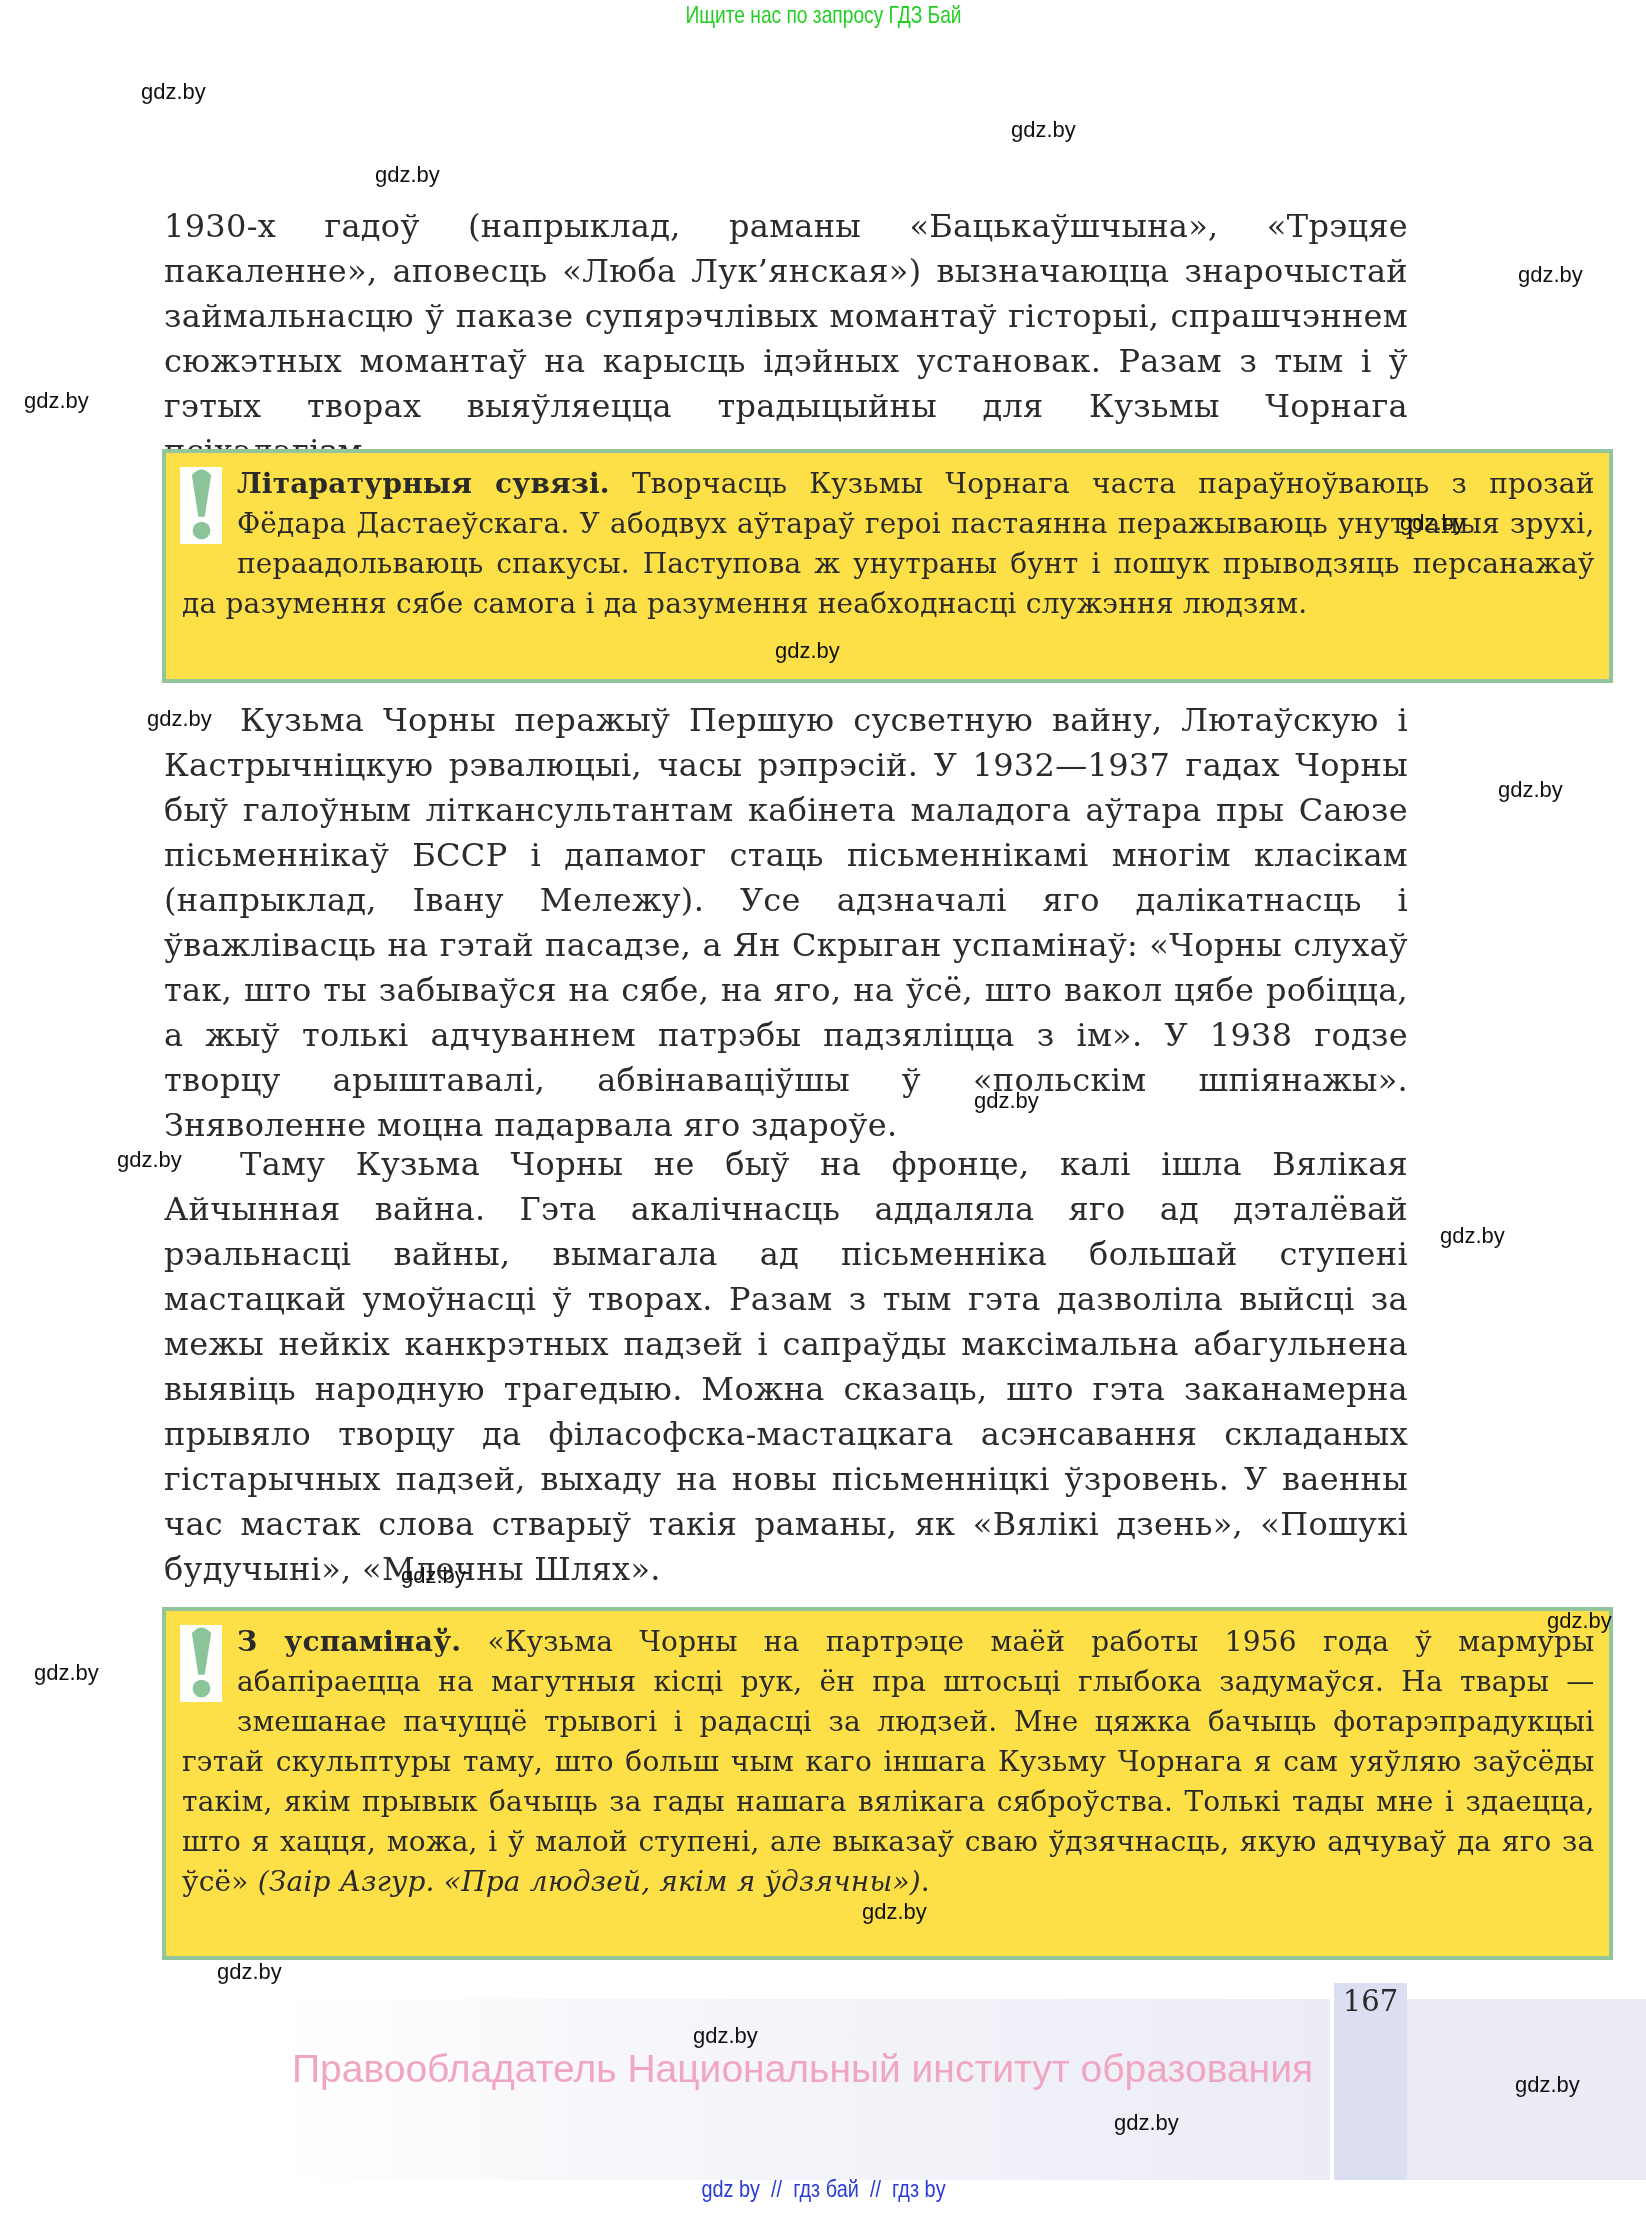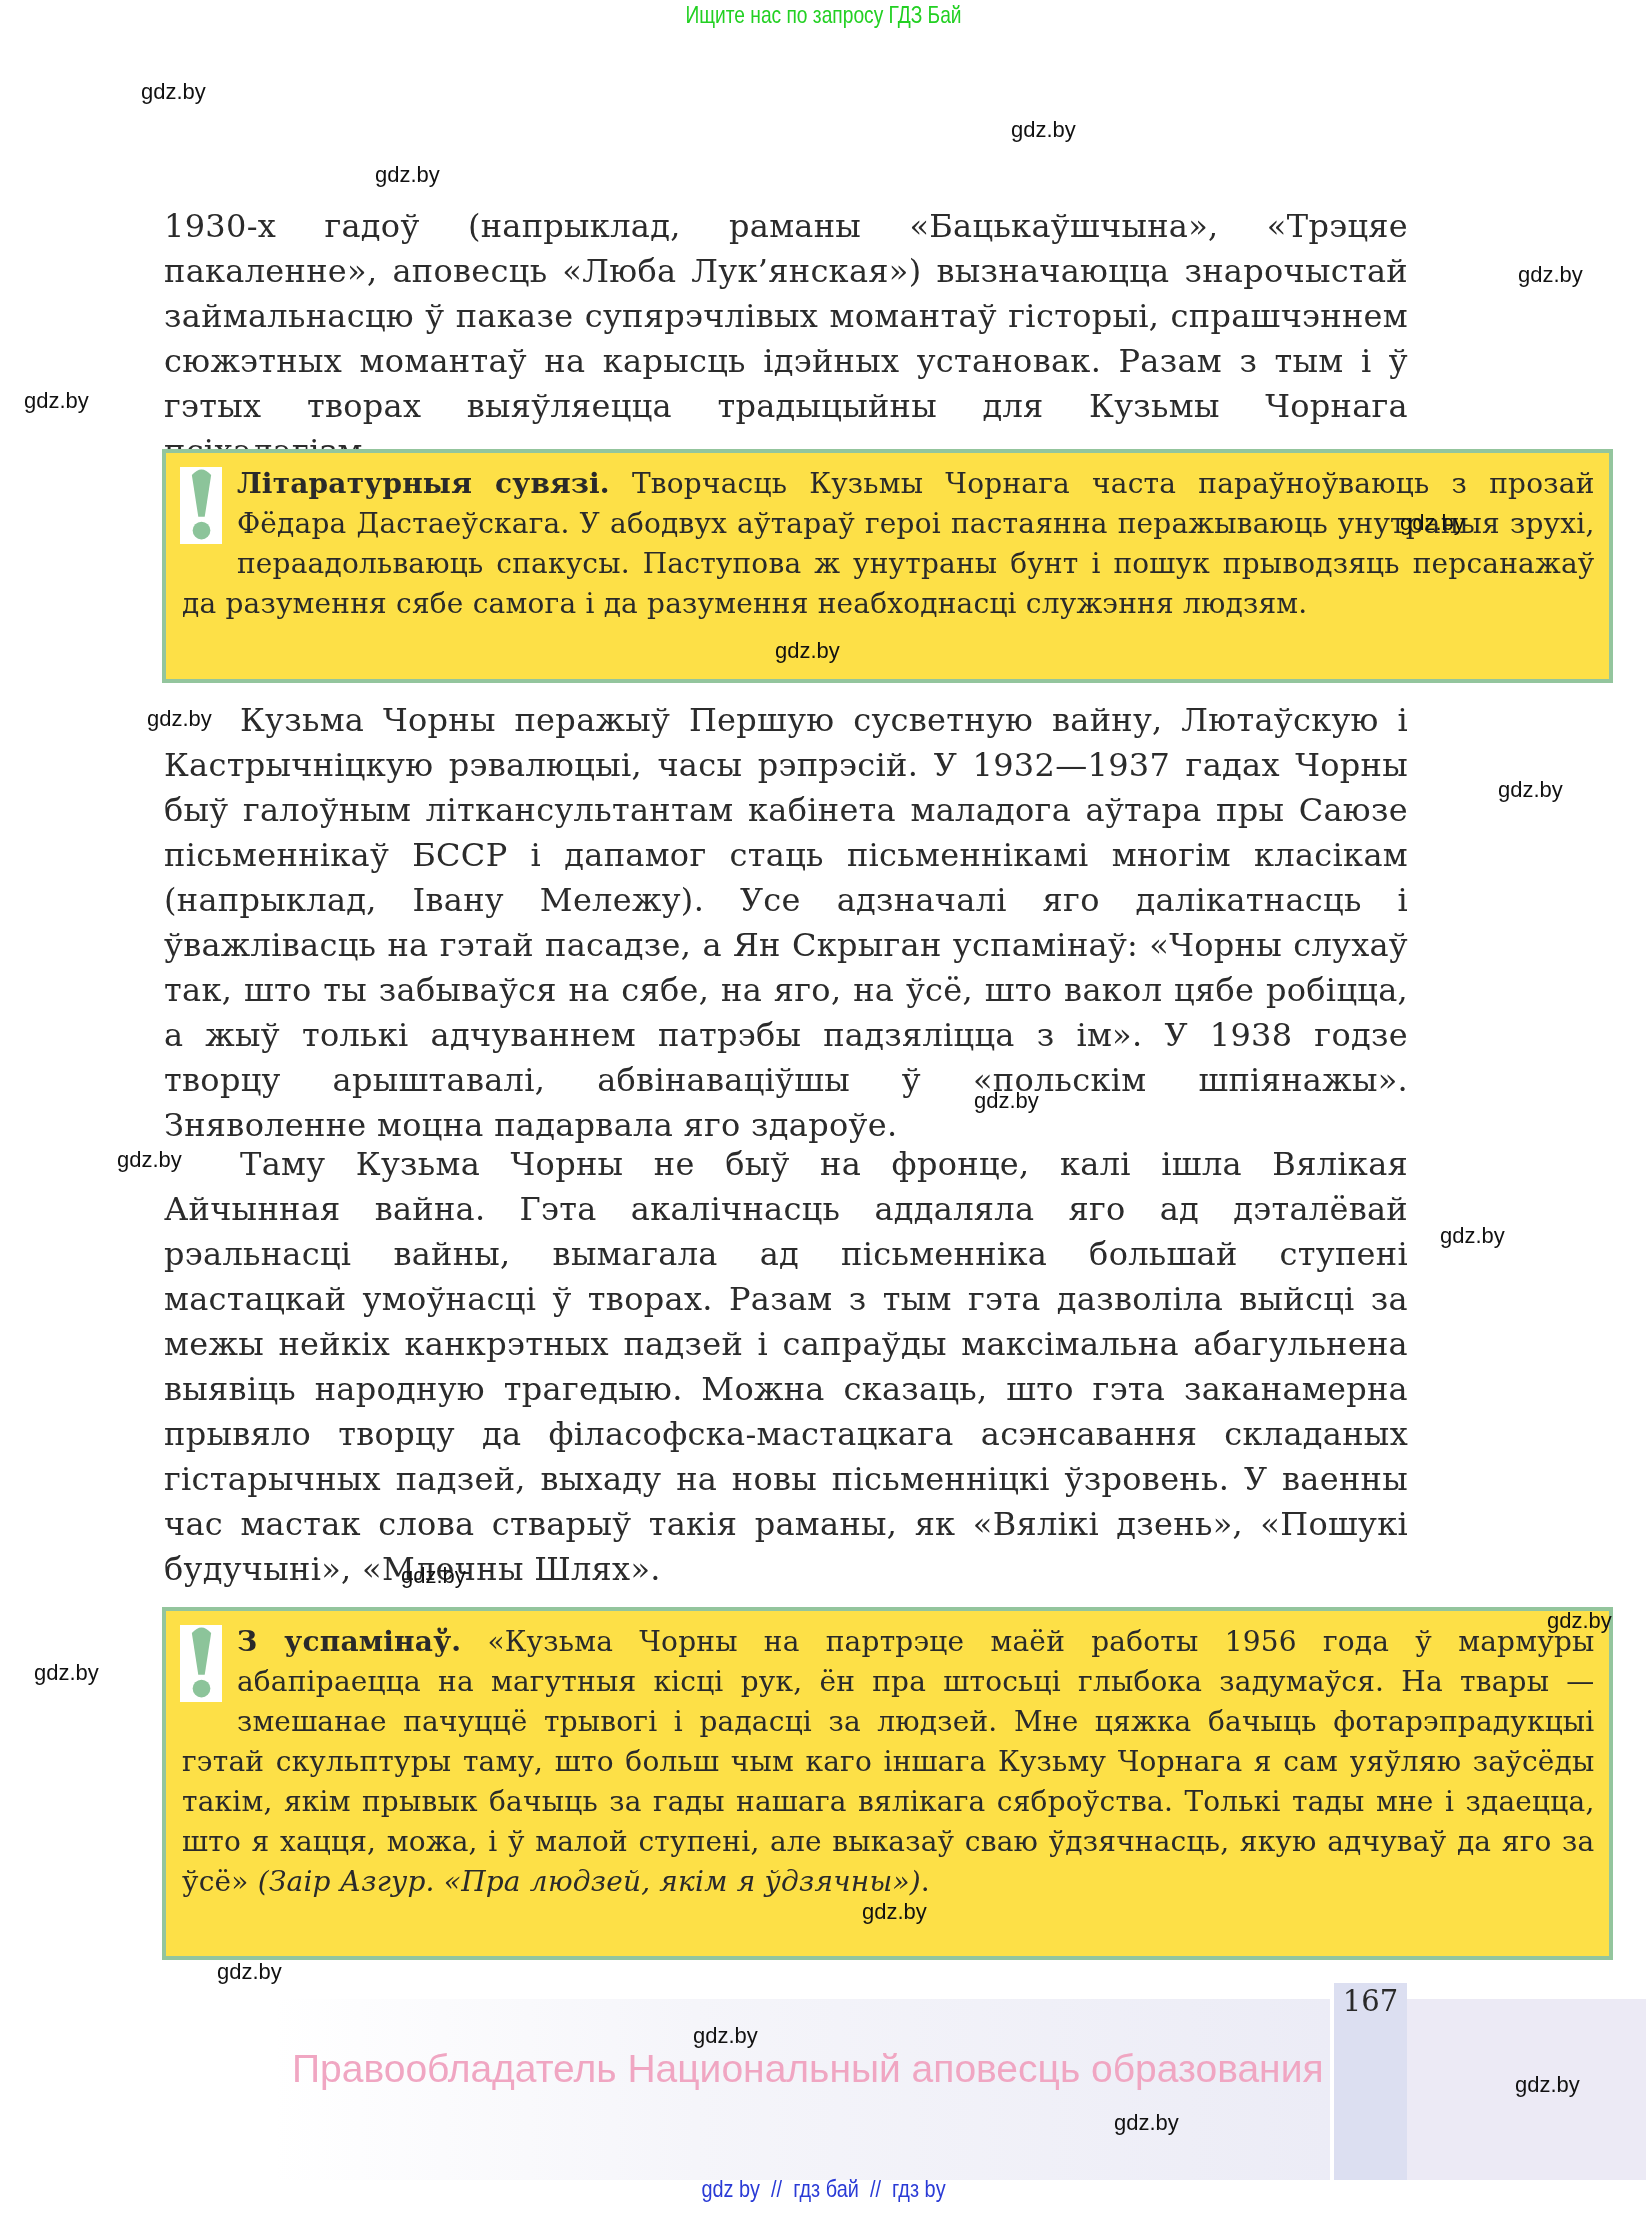--- a/index.html
+++ b/index.html
@@ -122,16 +122,16 @@
       <circle cx="18" cy="79" r="11" fill="#8cc49a"></circle>
     </svg>
   </span>
   <p><b>З успамінаў.</b><span> «Кузьма Чорны на партрэце маёй работы 1956 года ў мармуры абапіраецца на магутныя кісці рук, ён пра штосьці глыбока задумаўся. На твары — змешанае пачуццё трывогі і радасці за людзей. Мне цяжка бачыць фотарэпрадукцыі гэтай скульптуры таму, што больш чым каго іншага Кузьму Чорнага я сам уяўляю заўсёды такім, якім прывык бачыць за гады нашага вялікага сяброўства. Толькі тады мне і здаецца, што я хацця, можа, і ў малой ступені, але выказаў сваю ўдзячнасць, якую адчуваў да яго за ўсё» </span><i>(Заір Азгур. «Пра людзей, якім я ўдзячны»)</i><span>.</span></p>
 </div>
 
 <div class="footer-band"></div>
 <div class="footer-band-right"></div>
 <div class="page-num-tab"></div>
 <div class="page-num">167</div>
-<div class="copyright">Правообладатель Национальный аповесць образования</div>
+<div class="copyright">Правообладатель Национальный институт образования</div>
 
 <div class="bottom-links">gdz by  //  гдз бай  //  гдз by</div>
 
 
 </body></html>

